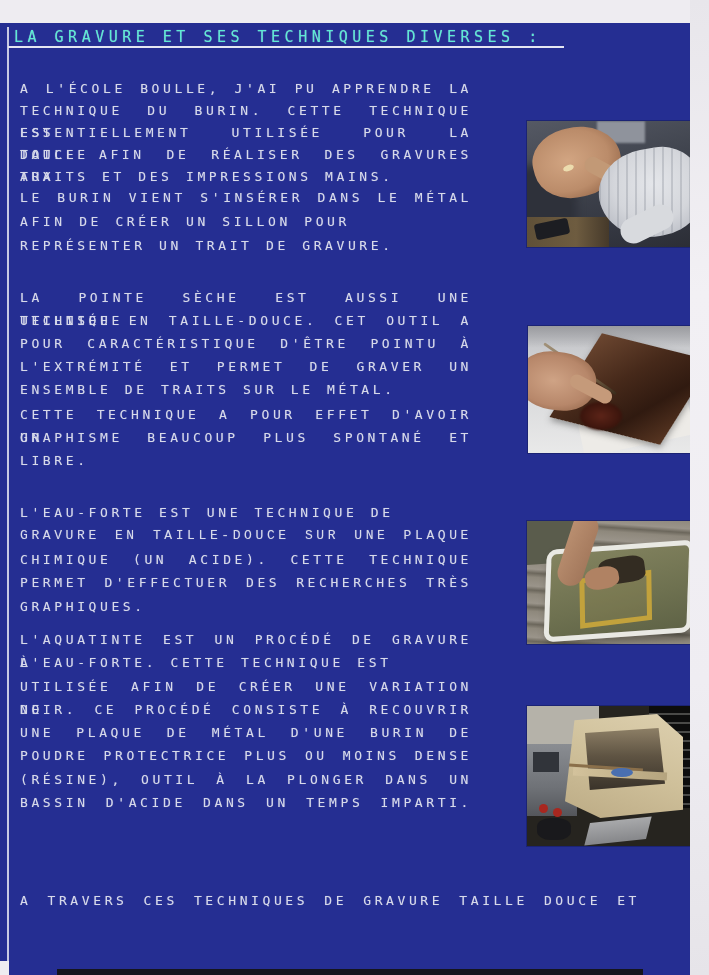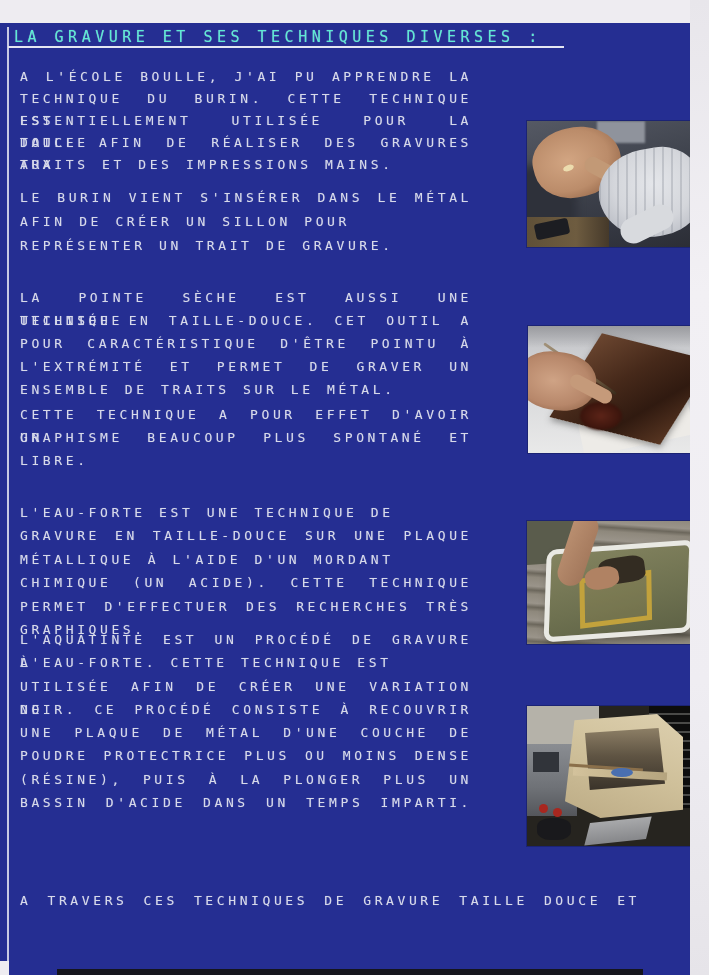--- a/index.html
+++ b/index.html
@@ -91,21 +91,21 @@
 <div class="scan">
 
   <div class="blue-panel">
     <div class="left-rule"></div>
     <div class="bottom-notch"></div>
 
     <h1 class="title">LA GRAVURE ET SES TECHNIQUES DIVERSES :</h1>
     <div class="title-underline"></div>
 
     <section class="textblock sec-burin-intro">
-        <div class="text-line" style="white-space: normal; text-align: justify; text-align-last: justify;">A L'ÉCOLE BOULLE, J'AI PU APPRENDRE LA</div>
+        <div class="text-line" style="white-space: normal; text-align: justify; text-align-last: justify; margin-top: 12px;">A L'ÉCOLE BOULLE, J'AI PU APPRENDRE LA</div>
         <div class="text-line" style="white-space: normal; text-align: justify; text-align-last: justify;">TECHNIQUE DU BURIN. CETTE TECHNIQUE EST</div>
         <div class="text-line" style="white-space: normal; text-align: justify; text-align-last: justify;">ESSENTIELLEMENT UTILISÉE POUR LA TAILLE</div>
         <div class="text-line" style="white-space: normal; text-align: justify; text-align-last: justify;">DOUCE AFIN DE RÉALISER DES GRAVURES AUX</div>
         <div class="text-line">TRAITS ET DES IMPRESSIONS MAINS.</div>
       </section>
     <section class="textblock sec-burin-detail">
         <div class="text-line" style="white-space: normal; text-align: justify; text-align-last: justify;">LE BURIN VIENT S'INSÉRER DANS LE MÉTAL</div>
         <div class="text-line">AFIN DE CRÉER UN SILLON POUR</div>
         <div class="text-line">REPRÉSENTER UN TRAIT DE GRAVURE.</div>
       </section>
@@ -116,34 +116,33 @@
         <div class="text-line" style="white-space: normal; text-align: justify; text-align-last: justify;">L'EXTRÉMITÉ ET PERMET DE GRAVER UN</div>
         <div class="text-line">ENSEMBLE DE TRAITS SUR LE MÉTAL.</div>
       </section>
     <section class="textblock sec-pointe-effet">
         <div class="text-line" style="white-space: normal; text-align: justify; text-align-last: justify;">CETTE TECHNIQUE A POUR EFFET D'AVOIR UN</div>
         <div class="text-line" style="white-space: normal; text-align: justify; text-align-last: justify;">GRAPHISME BEAUCOUP PLUS SPONTANÉ ET</div>
         <div class="text-line">LIBRE.</div>
       </section>
     <section class="textblock sec-eau-forte">
         <div class="text-line">L'EAU-FORTE EST UNE TECHNIQUE DE</div>
-        <div class="text-line" style="white-space: normal; text-align: justify; text-align-last: justify;">GRAVURE EN TAILLE-DOUCE SUR UNE PLAQUE</div>
-        <div class="text-line">MÉTALLIQUE À L'AIDE D'UN MORDANT</div>
+        <div class="text-line" style="white-space: normal; text-align: justify; text-align-last: justify; font-family: Liberation Mono, monospace;">GRAVURE EN TAILLE-DOUCE SUR UNE PLAQUE</div>
         <div class="text-line" style="white-space: normal; text-align: justify; text-align-last: justify;">CHIMIQUE (UN ACIDE). CETTE TECHNIQUE</div>
         <div class="text-line" style="white-space: normal; text-align: justify; text-align-last: justify;">PERMET D'EFFECTUER DES RECHERCHES TRÈS</div>
         <div class="text-line">GRAPHIQUES.</div>
       </section>
     <section class="textblock sec-aquatinte">
         <div class="text-line" style="white-space: normal; text-align: justify; text-align-last: justify;">L'AQUATINTE EST UN PROCÉDÉ DE GRAVURE À</div>
         <div class="text-line">L'EAU-FORTE. CETTE TECHNIQUE EST</div>
         <div class="text-line" style="white-space: normal; text-align: justify; text-align-last: justify;">UTILISÉE AFIN DE CRÉER UNE VARIATION DE</div>
         <div class="text-line" style="white-space: normal; text-align: justify; text-align-last: justify;">NOIR. CE PROCÉDÉ CONSISTE À RECOUVRIR</div>
-        <div class="text-line" style="white-space: normal; text-align: justify; text-align-last: justify;">UNE PLAQUE DE MÉTAL D'UNE COUCHE DE</div>
+        <div class="text-line" style="white-space: normal; text-align: justify; text-align-last: justify;">UNE PLAQUE DE MÉTAL D'UNE BURIN DE</div>
         <div class="text-line" style="white-space: normal; text-align: justify; text-align-last: justify;">POUDRE PROTECTRICE PLUS OU MOINS DENSE</div>
-        <div class="text-line" style="white-space: normal; text-align: justify; text-align-last: justify;">(RÉSINE), PUIS À LA PLONGER PLUS UN</div>
+        <div class="text-line" style="white-space: normal; text-align: justify; text-align-last: justify;">(RÉSINE), OUTIL À LA PLONGER DANS UN</div>
         <div class="text-line" style="white-space: normal; text-align: justify; text-align-last: justify;">BASSIN D'ACIDE DANS UN TEMPS IMPARTI.</div>
       </section>
     <section class="textblock sec-conclusion">
         <div class="text-line" style="white-space: normal; text-align: justify; text-align-last: justify;">A TRAVERS CES TECHNIQUES DE GRAVURE TAILLE DOUCE ET</div>
       </section>
 
     <figure class="photo photo-burin">
       <span class="p1-grayrect"></span>
       <span class="p1-darkleft"></span>
       <span class="p1-table"></span>

